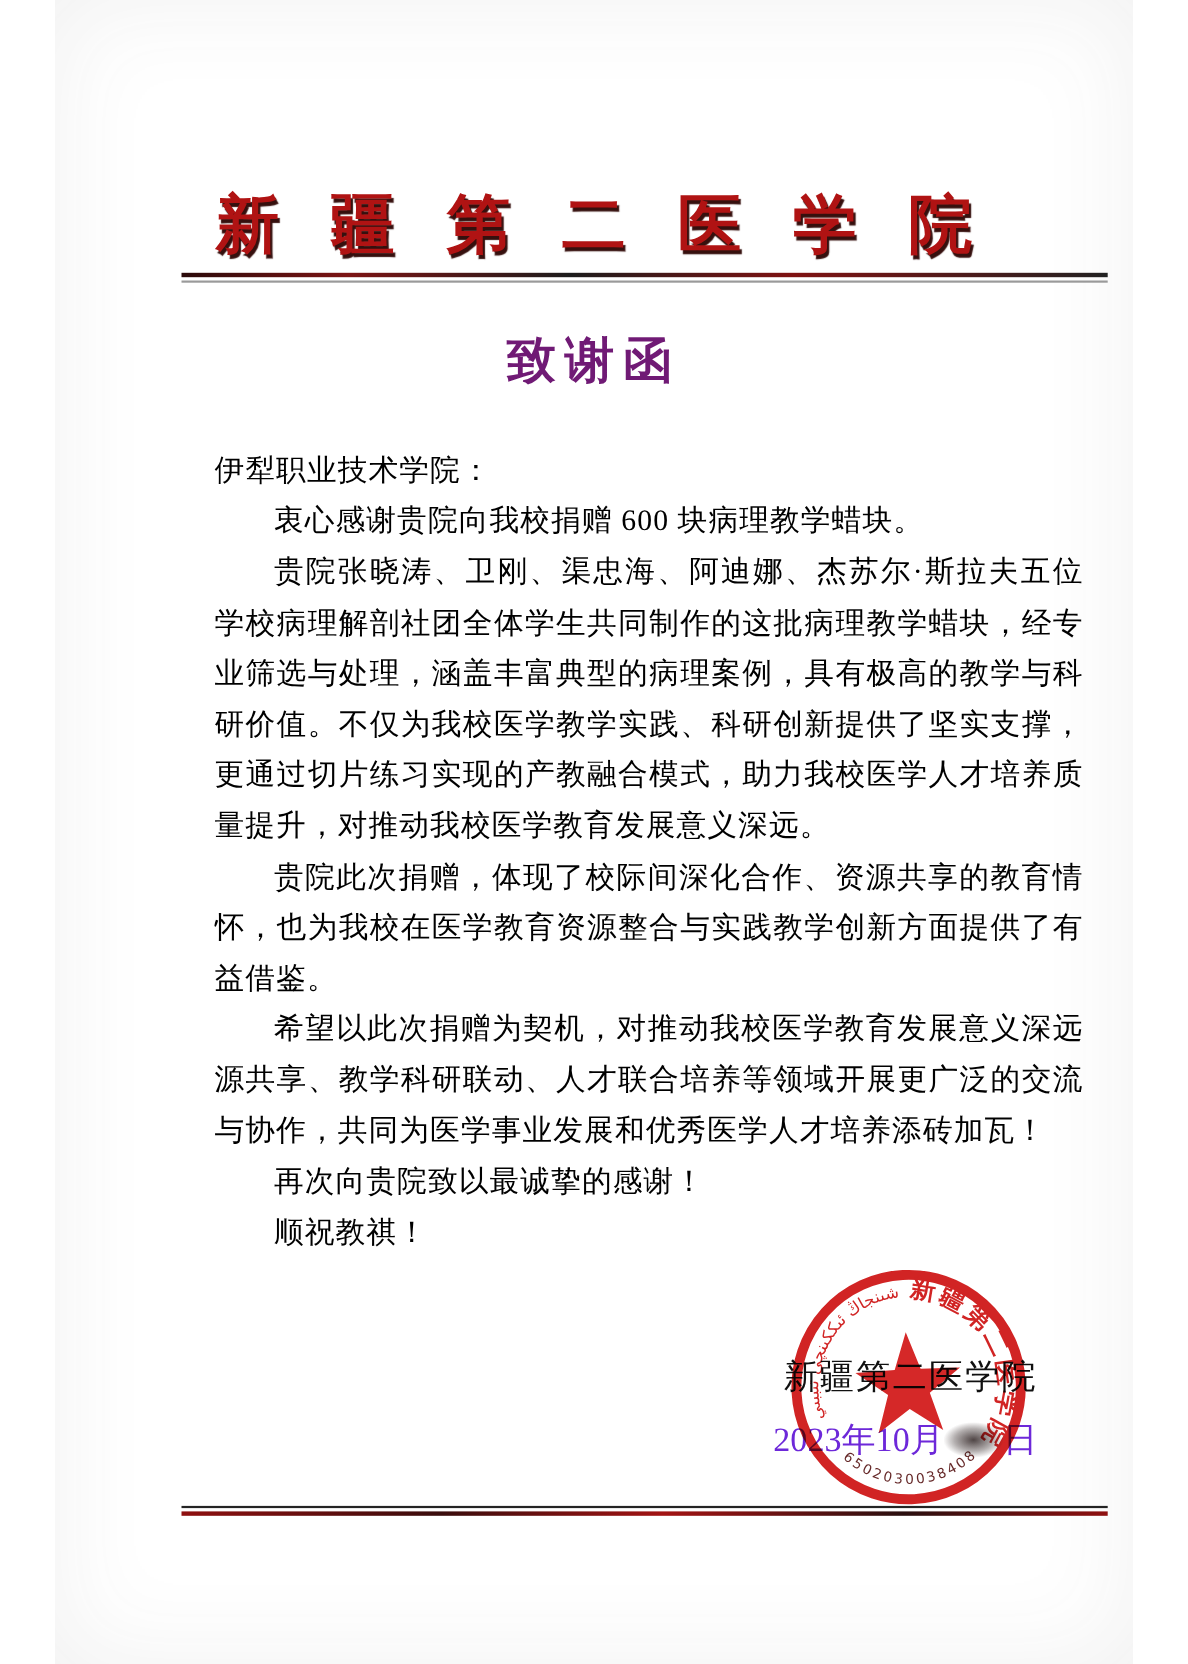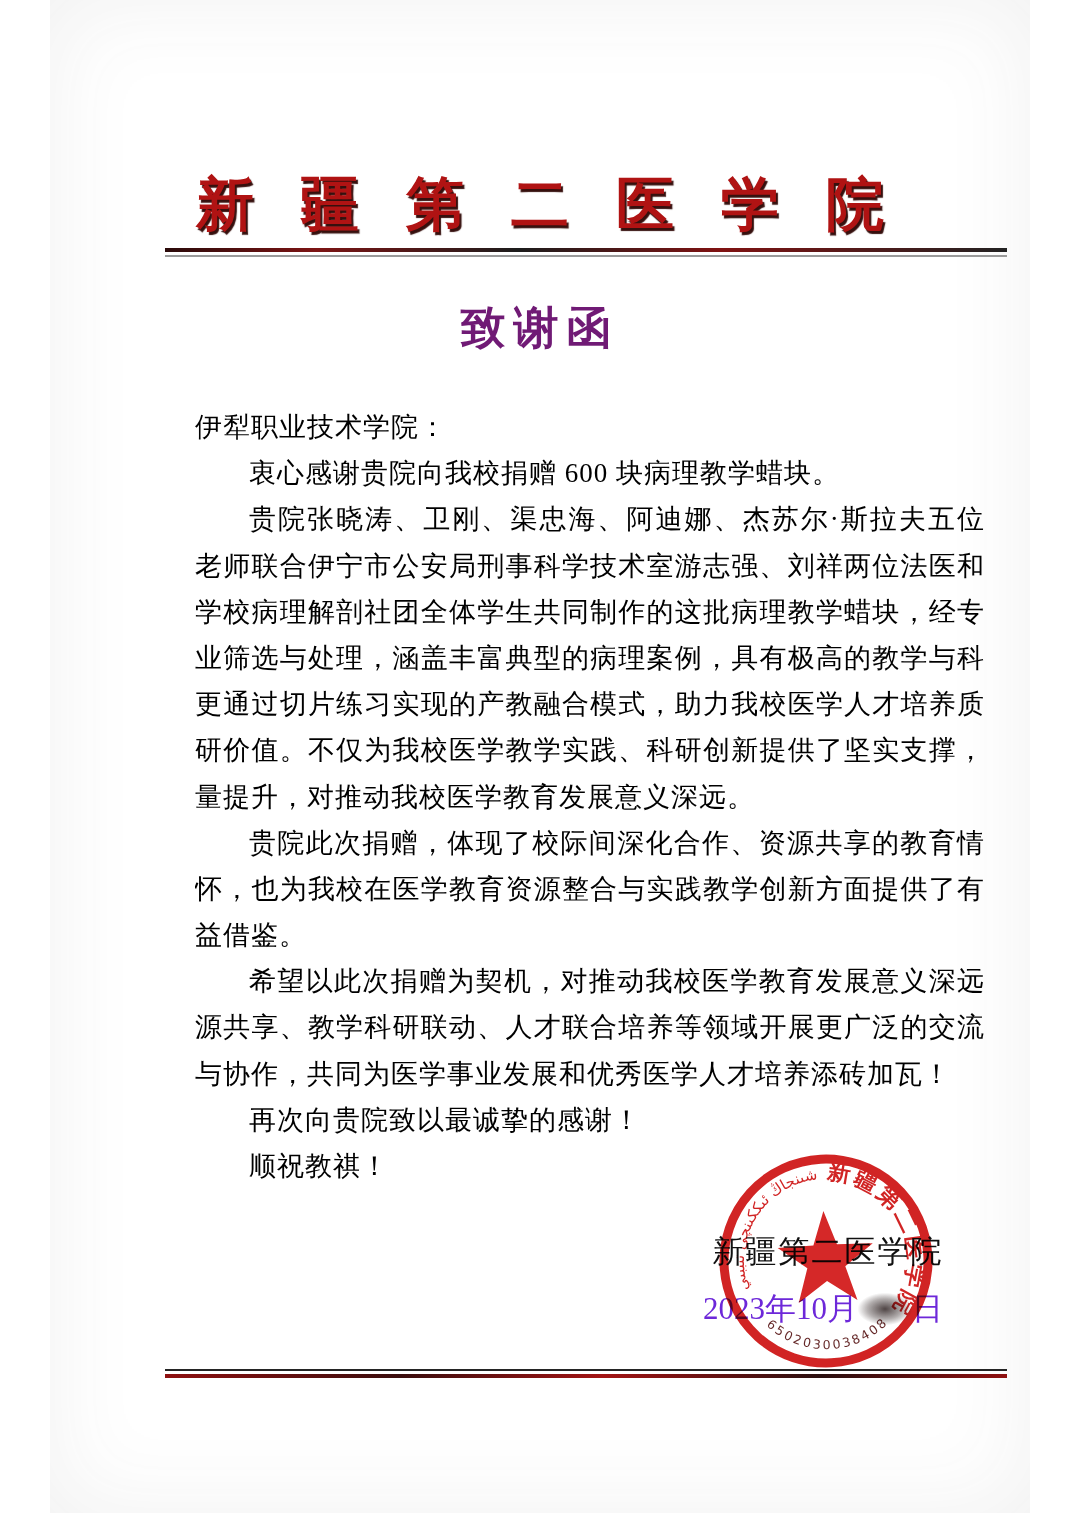--- a/index.html
+++ b/index.html
@@ -77,25 +77,24 @@
     <div class="r1"></div>
     <div class="r2"></div>
   </div>
 
   <div class="doc-title">致谢函</div>
 
   <div class="letter-body">
       <div class="line">伊犁职业技术学院：</div>
       <div class="line ind">衷心感谢贵院向我校捐赠 600 块病理教学蜡块。</div>
       <div class="line ind full">贵院张晓涛、卫刚、渠忠海、阿迪娜、杰苏尔·斯拉夫五位</div>
-      <div class="line full">老师联合伊宁市公安局刑事科学技术室游志强、刘祥两位法医和</div>
       <div class="line full">学校病理解剖社团全体学生共同制作的这批病理教学蜡块，经专</div>
       <div class="line full">业筛选与处理，涵盖丰富典型的病理案例，具有极高的教学与科</div>
+      <div class="line full">研价值。不仅为我校医学教学实践、科研创新提供了坚实支撑，</div>
       <div class="line full">更通过切片练习实现的产教融合模式，助力我校医学人才培养质</div>
-      <div class="line full">研价值。不仅为我校医学教学实践、科研创新提供了坚实支撑，</div>
       <div class="line">量提升，对推动我校医学教育发展意义深远。</div>
       <div class="line ind full">贵院此次捐赠，体现了校际间深化合作、资源共享的教育情</div>
       <div class="line full">怀，也为我校在医学教育资源整合与实践教学创新方面提供了有</div>
       <div class="line">益借鉴。</div>
       <div class="line ind full">希望以此次捐赠为契机，对推动我校医学教育发展意义深远</div>
       <div class="line full">源共享、教学科研联动、人才联合培养等领域开展更广泛的交流</div>
       <div class="line">与协作，共同为医学事业发展和优秀医学人才培养添砖加瓦！</div>
       <div class="line ind">再次向贵院致以最诚挚的感谢！</div>
       <div class="line ind">顺祝教祺！</div>
     </div>

